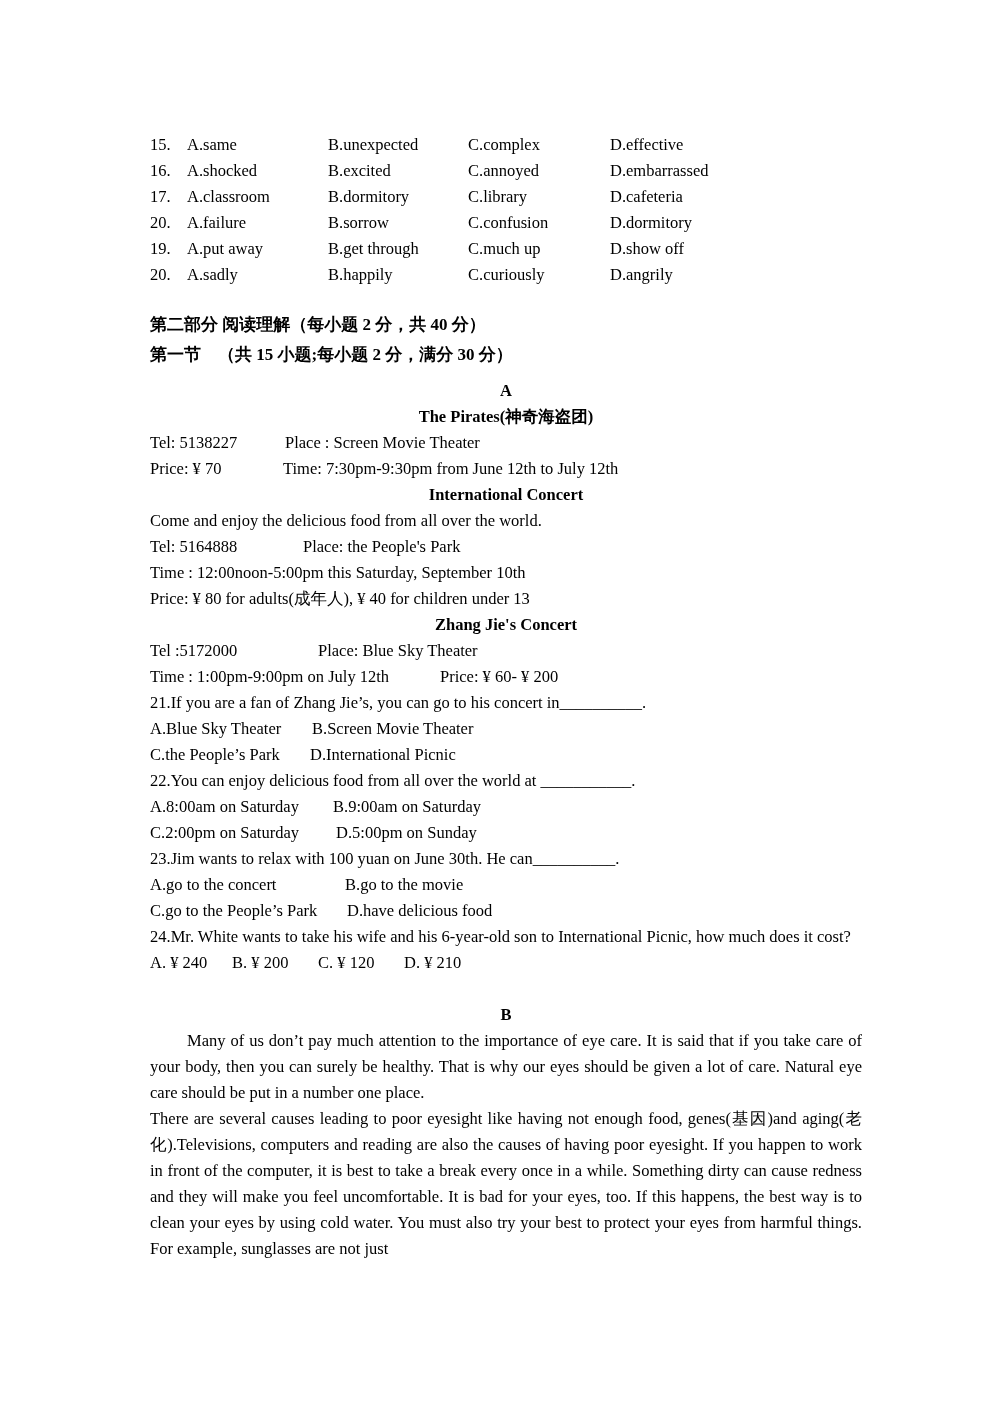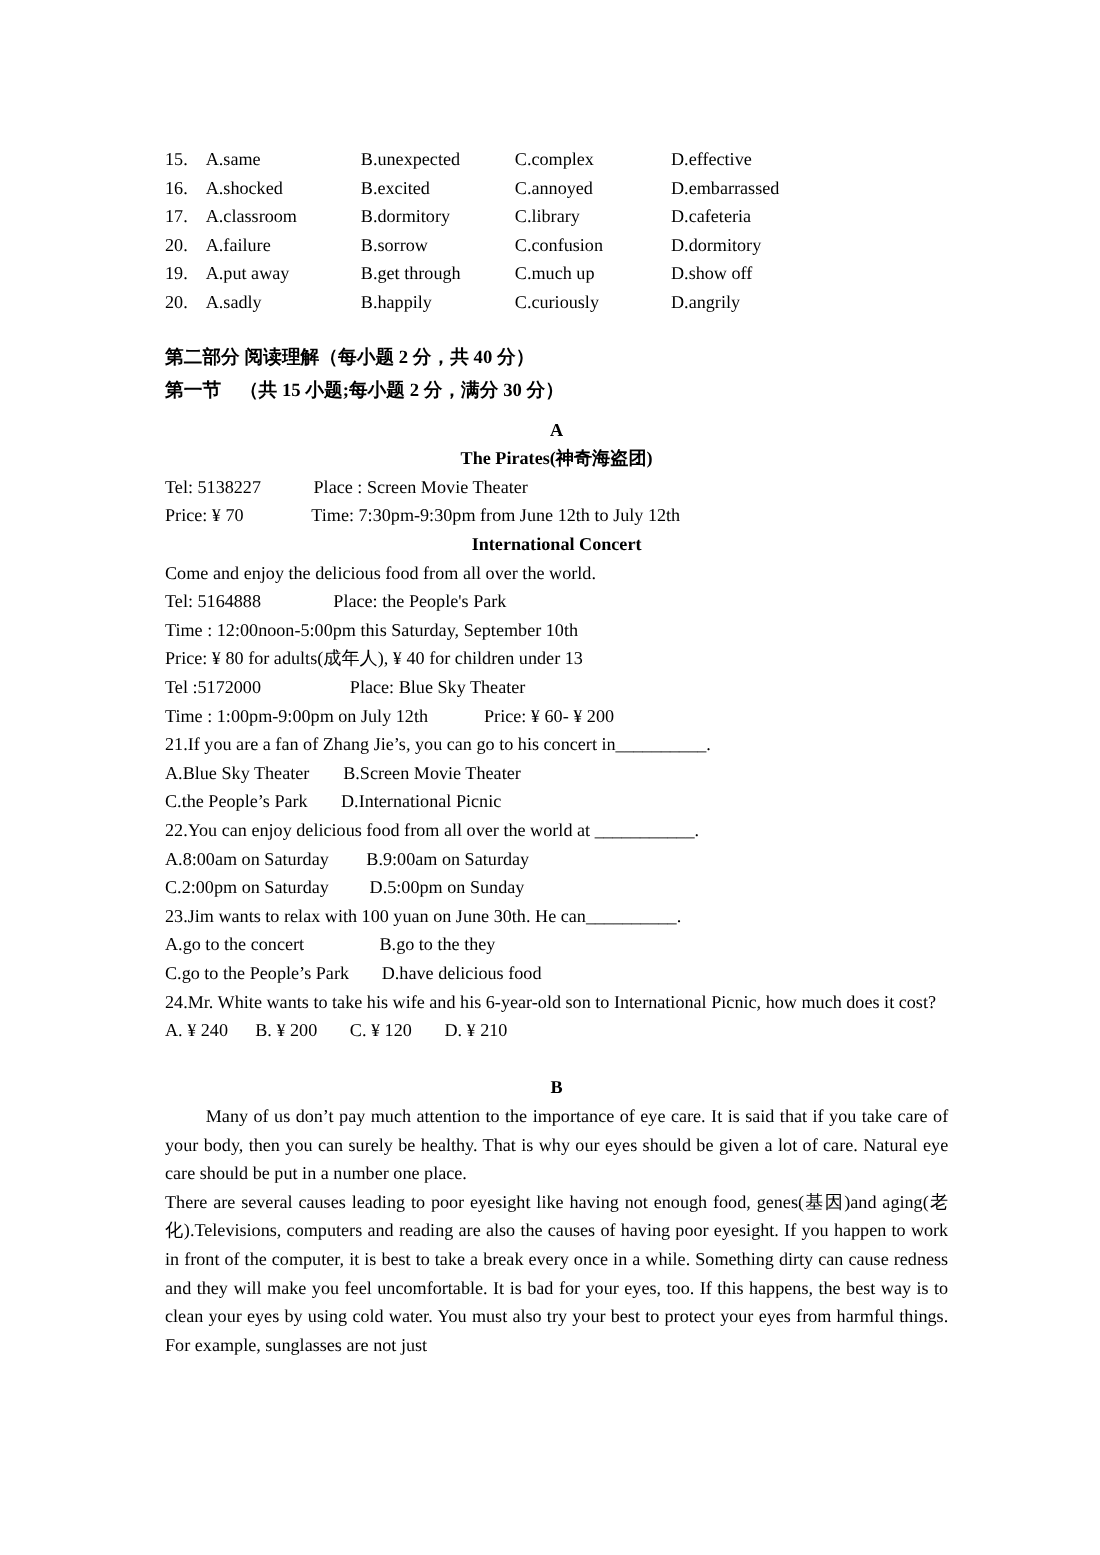--- a/index.html
+++ b/index.html
@@ -121,20 +121,21 @@
   </div>
 
   <div class="line center bold">International Concert</div>
   <div class="line">Come and enjoy the delicious food from all over the world.</div>
   <div class="line pair">
     <span class="l w153">Tel: 5164888</span><span>Place: the People's Park</span>
   </div>
   <div class="line">Time : 12:00noon-5:00pm this Saturday, September 10th</div>
   <div class="line">Price: ¥ 80 for adults(成年人), ¥ 40 for children under 13</div>
 
+  <div class="line center bold">Zhang Jie's Concert</div>
   <div class="line pair">
     <span class="l w168">Tel :5172000</span><span>Place: Blue Sky Theater</span>
   </div>
   <div class="line pair">
     <span class="l w290">Time : 1:00pm-9:00pm on July 12th</span><span>Price: ¥ 60- ¥ 200</span>
   </div>
 
   <div class="line">21.If you are a fan of Zhang Jie’s, you can go to his concert in__________.</div>
   <div class="line pair">
     <span class="l w162">A.Blue Sky Theater</span><span>B.Screen Movie Theater</span>
@@ -146,21 +147,21 @@
   <div class="line">22.You can enjoy delicious food from all over the world at ___________.</div>
   <div class="line pair">
     <span class="l w183">A.8:00am on Saturday</span><span>B.9:00am on Saturday</span>
   </div>
   <div class="line pair">
     <span class="l w186">C.2:00pm on Saturday</span><span>D.5:00pm on Sunday</span>
   </div>
 
   <div class="line">23.Jim wants to relax with 100 yuan on June 30th. He can__________.</div>
   <div class="line pair">
-    <span class="l w195">A.go to the concert</span><span>B.go to the they</span>
+    <span class="l w195">A.go to the concert</span><span>B.go to the movie</span>
   </div>
   <div class="line pair">
     <span class="l w197">C.go to the People’s Park</span><span>D.have delicious food</span>
   </div>
 
   <div class="para">24.Mr. White wants to take his wife and his 6-year-old son to International Picnic, how much does it cost?</div>
   <div class="line pair">
     <span class="l w82">A. ¥ 240</span><span class="l w86">B. ¥ 200</span><span class="l w86">C. ¥ 120</span><span>D. ¥ 210</span>
   </div>
 

